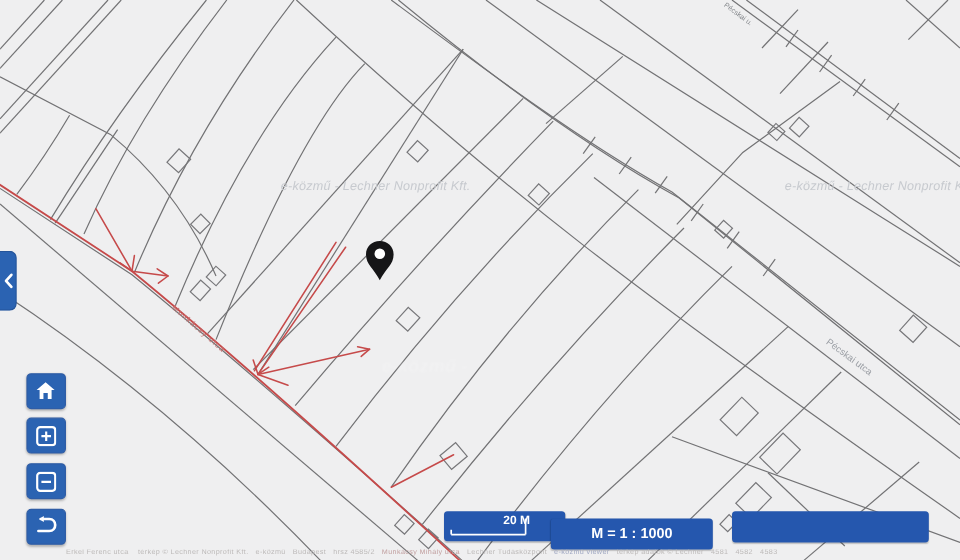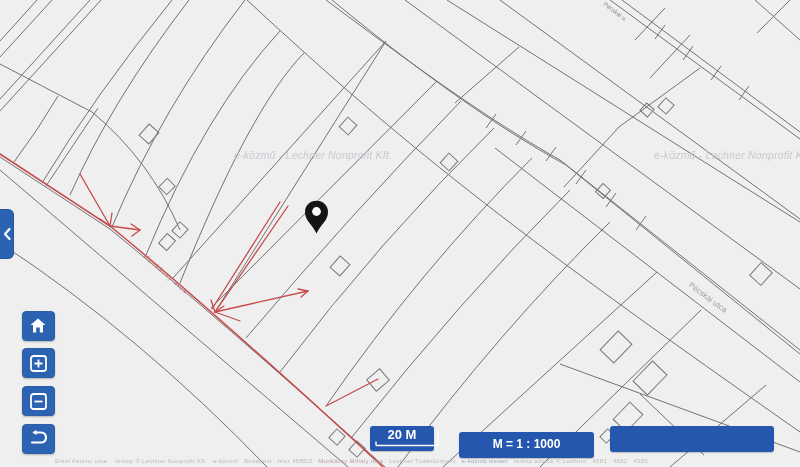--- a/index.html
+++ b/index.html
@@ -146,21 +146,21 @@
 </svg>
 <svg width="17" height="17" viewBox="0 0 17 17" style="position:absolute;left:30px;top:393px;">
   <rect x="1" y="1" width="15" height="15" rx="2.5" fill="none" stroke="#fff" stroke-width="1.8"></rect>
   <path d="M4.5,8.5 L12.5,8.5" stroke="#fff" stroke-width="1.8"></path>
 </svg>
 <svg width="19" height="16" viewBox="0 0 19 16" style="position:absolute;left:29px;top:430px;">
   <path d="M5,2.5 L12,2.5 C15.3,2.5 17,4.8 17,7.5 C17,10.2 15.3,12.5 12,12.5 L3,12.5" fill="none" stroke="#fff" stroke-width="2.2" stroke-linecap="round"></path>
   <path d="M7.5,0 L3.5,2.5 L7.5,5 Z" fill="#fff"></path>
 </svg>
 
-<div class="bbox" style="left:370px;top:426px;width:64px;height:25px;font-size:13px;line-height:17px;">20 M
+<div class="bbox" style="left:370px;top:426px;width:81px;height:25px;font-size:10px;line-height:17px;padding-left:20px;">20 M
   <svg width="72" height="25" viewBox="0 0 72 25" style="position:absolute;left:0;top:0;">
     <path d="M6,19.5 L68,19.5 M68,19.5 L68,6 M6,19.5 L6,15.5" fill="none" stroke="#fff" stroke-width="1.4"></path>
   </svg>
 </div>
 <div class="bbox" style="left:459px;top:432px;width:135px;height:26px;font-size:12px;line-height:25px;">M = 1 : 1000</div>
 <div class="bbox" style="left:610px;top:426px;width:164px;height:26px;"></div>
 
 <div style="position:absolute;left:55px;top:458px;width:745px;overflow:hidden;white-space:nowrap;font-size:6px;color:#bdbab9;letter-spacing:.3px;">
   Erkel Ferenc utca &nbsp;&nbsp; térkép © Lechner Nonprofit Kft. &nbsp; e-közmű &nbsp; Budapest &nbsp; hrsz 4585/2 &nbsp; <span style="color:#c2a0a0">Munkácsy Mihály utca</span> &nbsp; Lechner Tudásközpont &nbsp; <span style="color:#a0a8c2">e-közmű viewer</span> &nbsp; térkép adatok © Lechner &nbsp; 4581 &nbsp; 4582 &nbsp; 4583
 </div>

